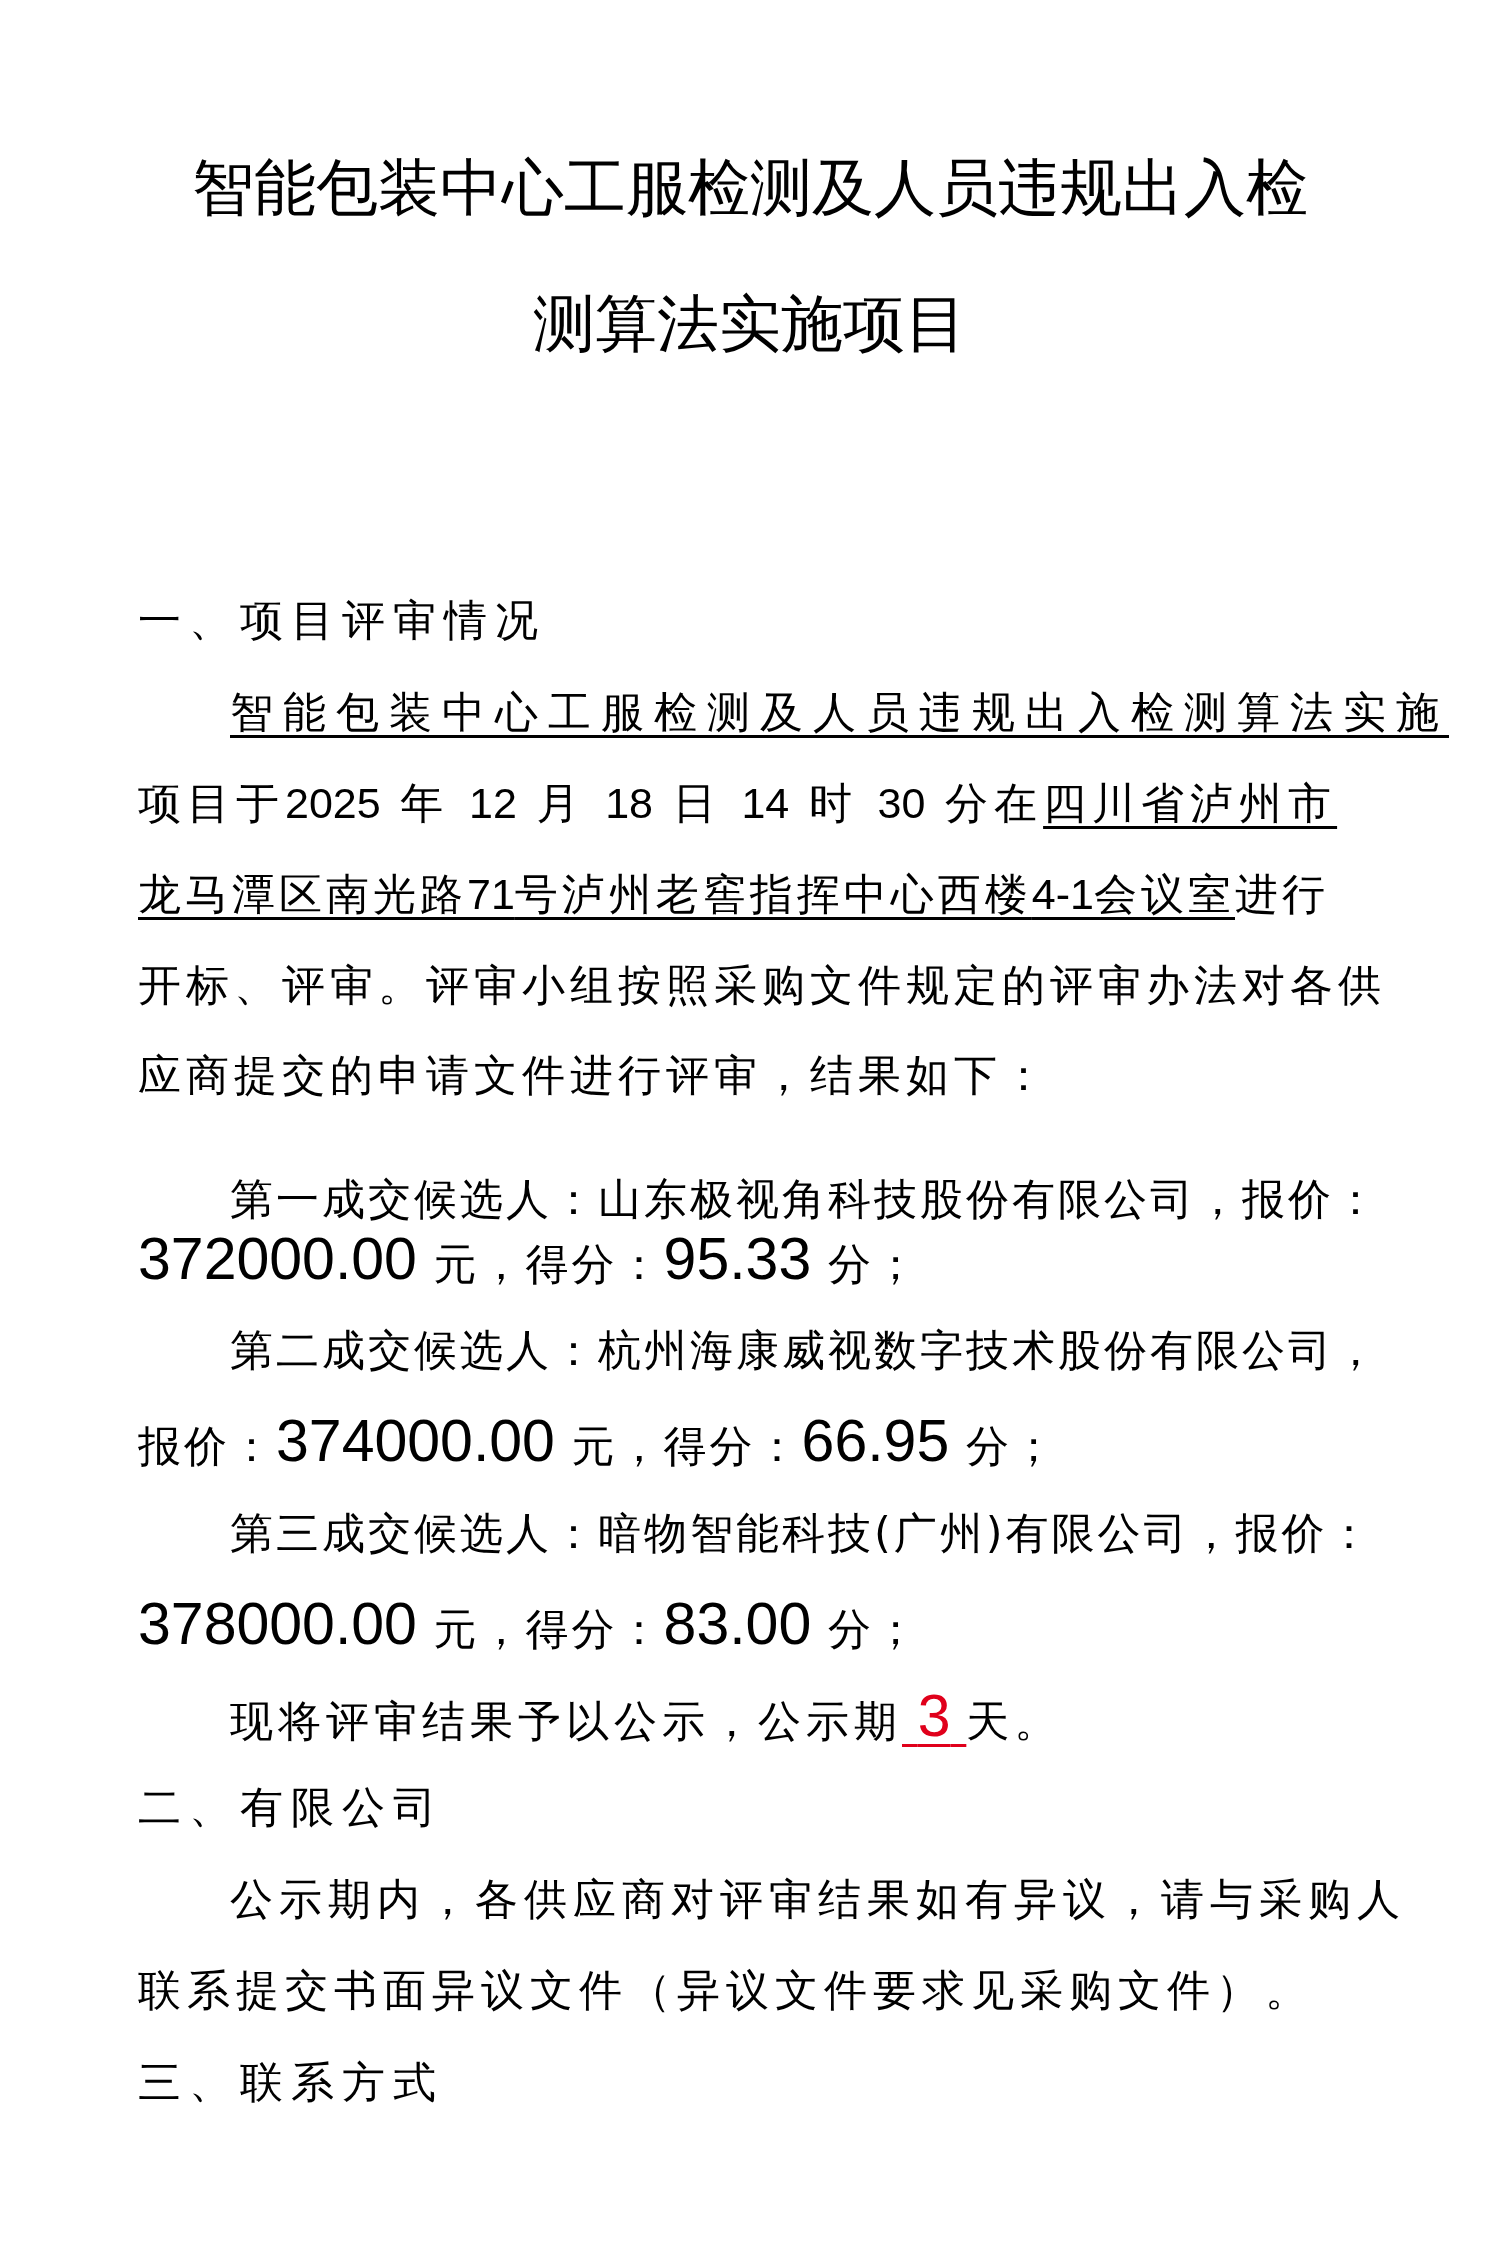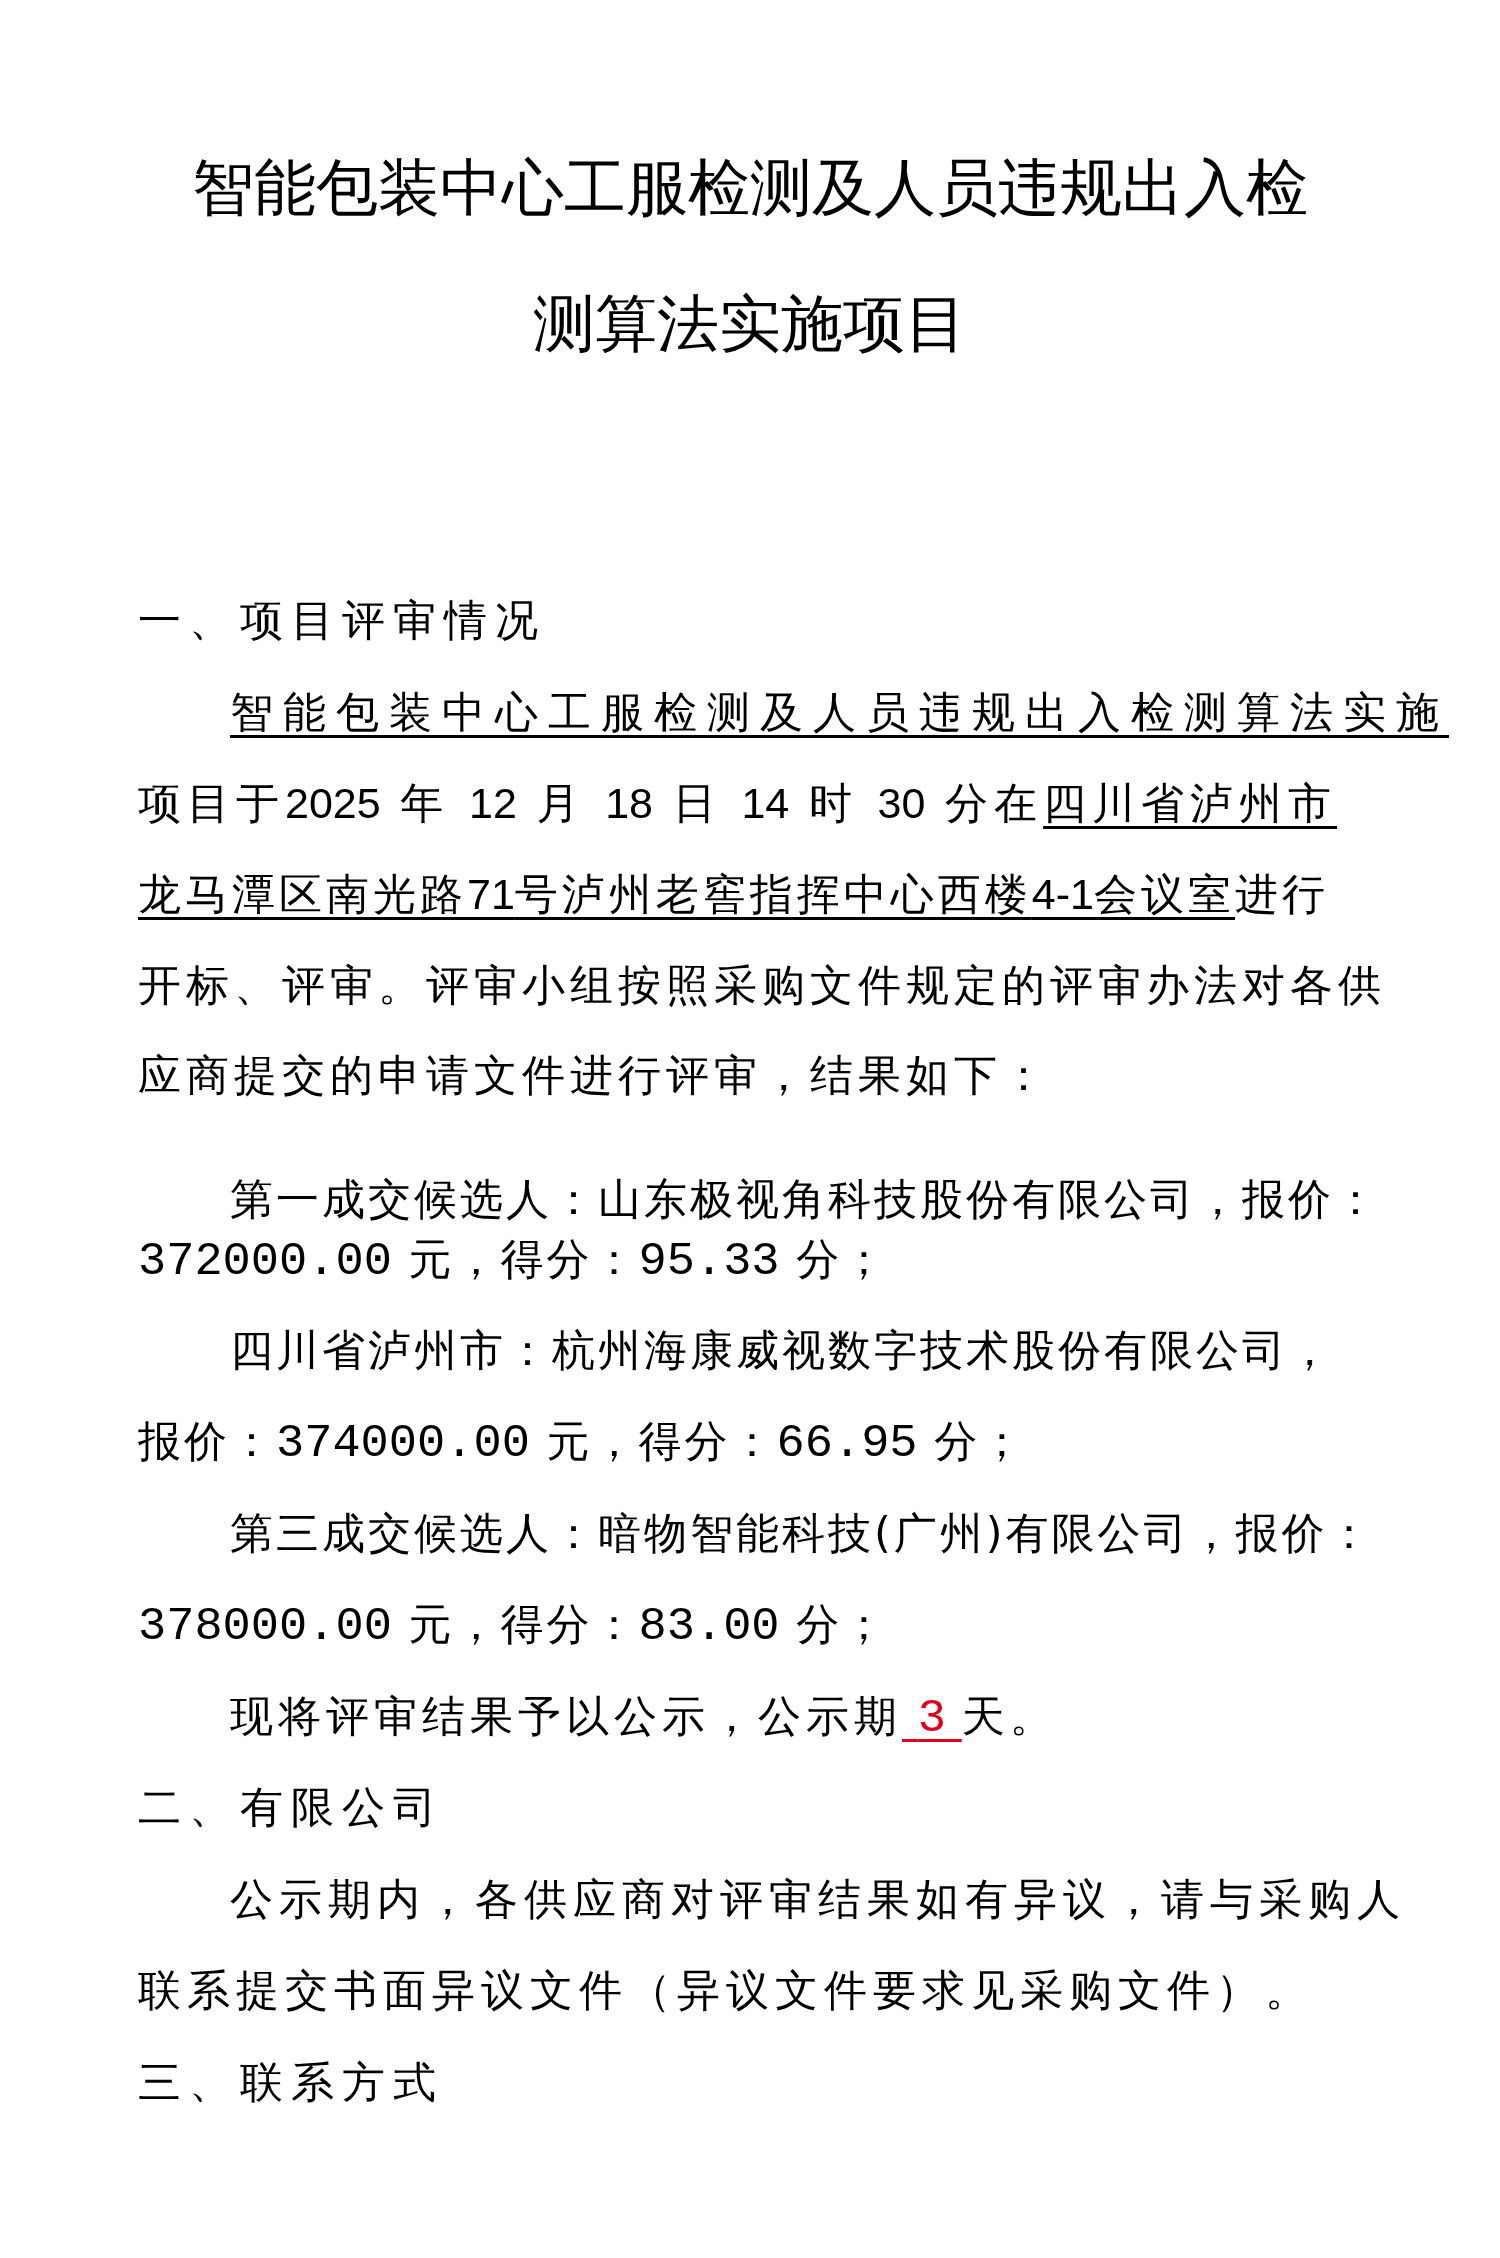--- a/index.html
+++ b/index.html
@@ -9,21 +9,21 @@
     position: absolute; left: 0; width: 1500px; text-align: center;
     font-family: "DejaVu Serif", serif; font-weight: normal; font-size: 62px;
     letter-spacing: 0px; line-height: 80px; white-space: nowrap;
   }
   .line {
     position: absolute; left: 138px; width: 1230px;
     font-family: "DejaVu Sans", sans-serif; font-size: 43px; line-height: 60px;
     white-space: nowrap; letter-spacing: 8px;
   }
   .indent { left: 230px; }
-  .serifnum { font-family: Liberation Mono, monospace; font-size: 47px; letter-spacing: 0; }
+  .serifnum { font-family: Liberation Sans, sans-serif; font-size: 59px; letter-spacing: 0; }
   .boldnum { font-family: "Liberation Sans", sans-serif; font-weight: normal; letter-spacing: 0; }
   .ul { text-decoration: underline; text-decoration-thickness: 3px; text-underline-offset: 8px; }
   .red { color: #e0001b; }
   .red-ul { text-decoration: underline; text-decoration-color: #e0001b; text-decoration-thickness: 3px; text-underline-offset: 8px; font-family: "Liberation Serif", serif; }
 </style>
 </head>
 <body>
 
 <div class="page">
 
@@ -59,21 +59,21 @@
   <div class="line indent" style="top:1169px; letter-spacing:3px;">
     <span>第一成交候选人：</span><span>山东极视角科技股份有限公司</span><span>，报价：</span>
   </div>
   <div class="line" style="top:1229px; letter-spacing:3px;">
     <span class="serifnum">372000.00</span>
     <span>元，</span><span>得分：</span><span class="serifnum">95.33</span>
     <span>分；</span>
   </div>
 
   <div class="line indent" style="top:1320px; letter-spacing:3px;">
-    <span>四川省泸州市：</span><span>杭州海康威视数字技术股份有限公司</span><span>，</span>
+    <span>第二成交候选人：</span><span>杭州海康威视数字技术股份有限公司</span><span>，</span>
   </div>
   <div class="line" style="top:1411px; letter-spacing:3px;">
     <span>报价：</span><span class="serifnum">374000.00</span>
     <span>元，</span><span>得分：</span><span class="serifnum">66.95</span>
     <span>分；</span>
   </div>
 
   <div class="line indent" style="top:1503px; letter-spacing:3px;">
     <span>第三成交候选人：</span><span>暗物智能科技(广州)有限公司</span><span>，报价：</span>
   </div>

